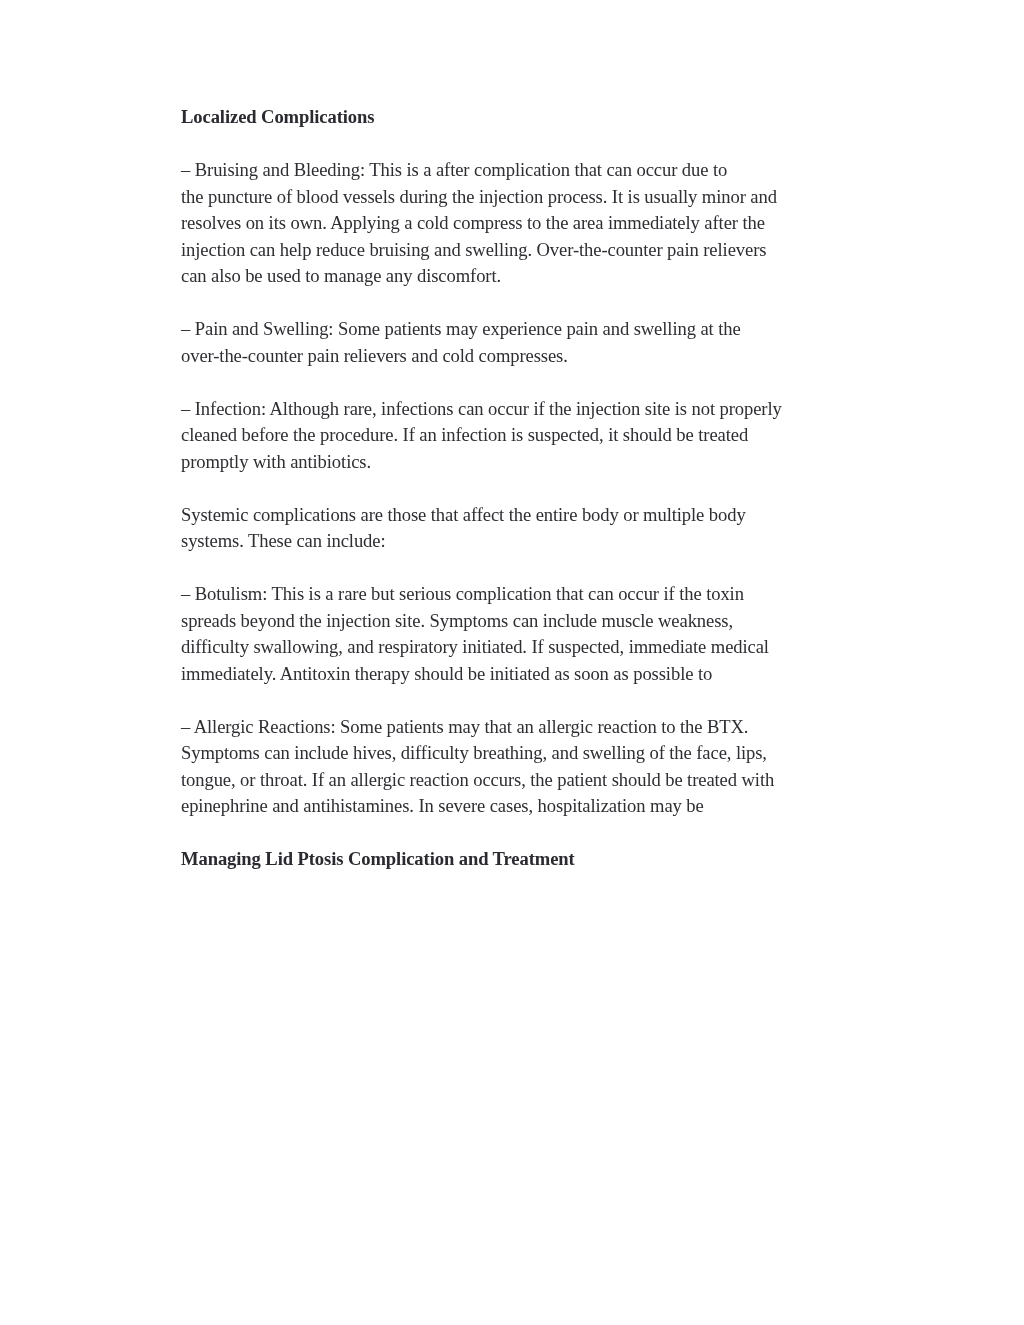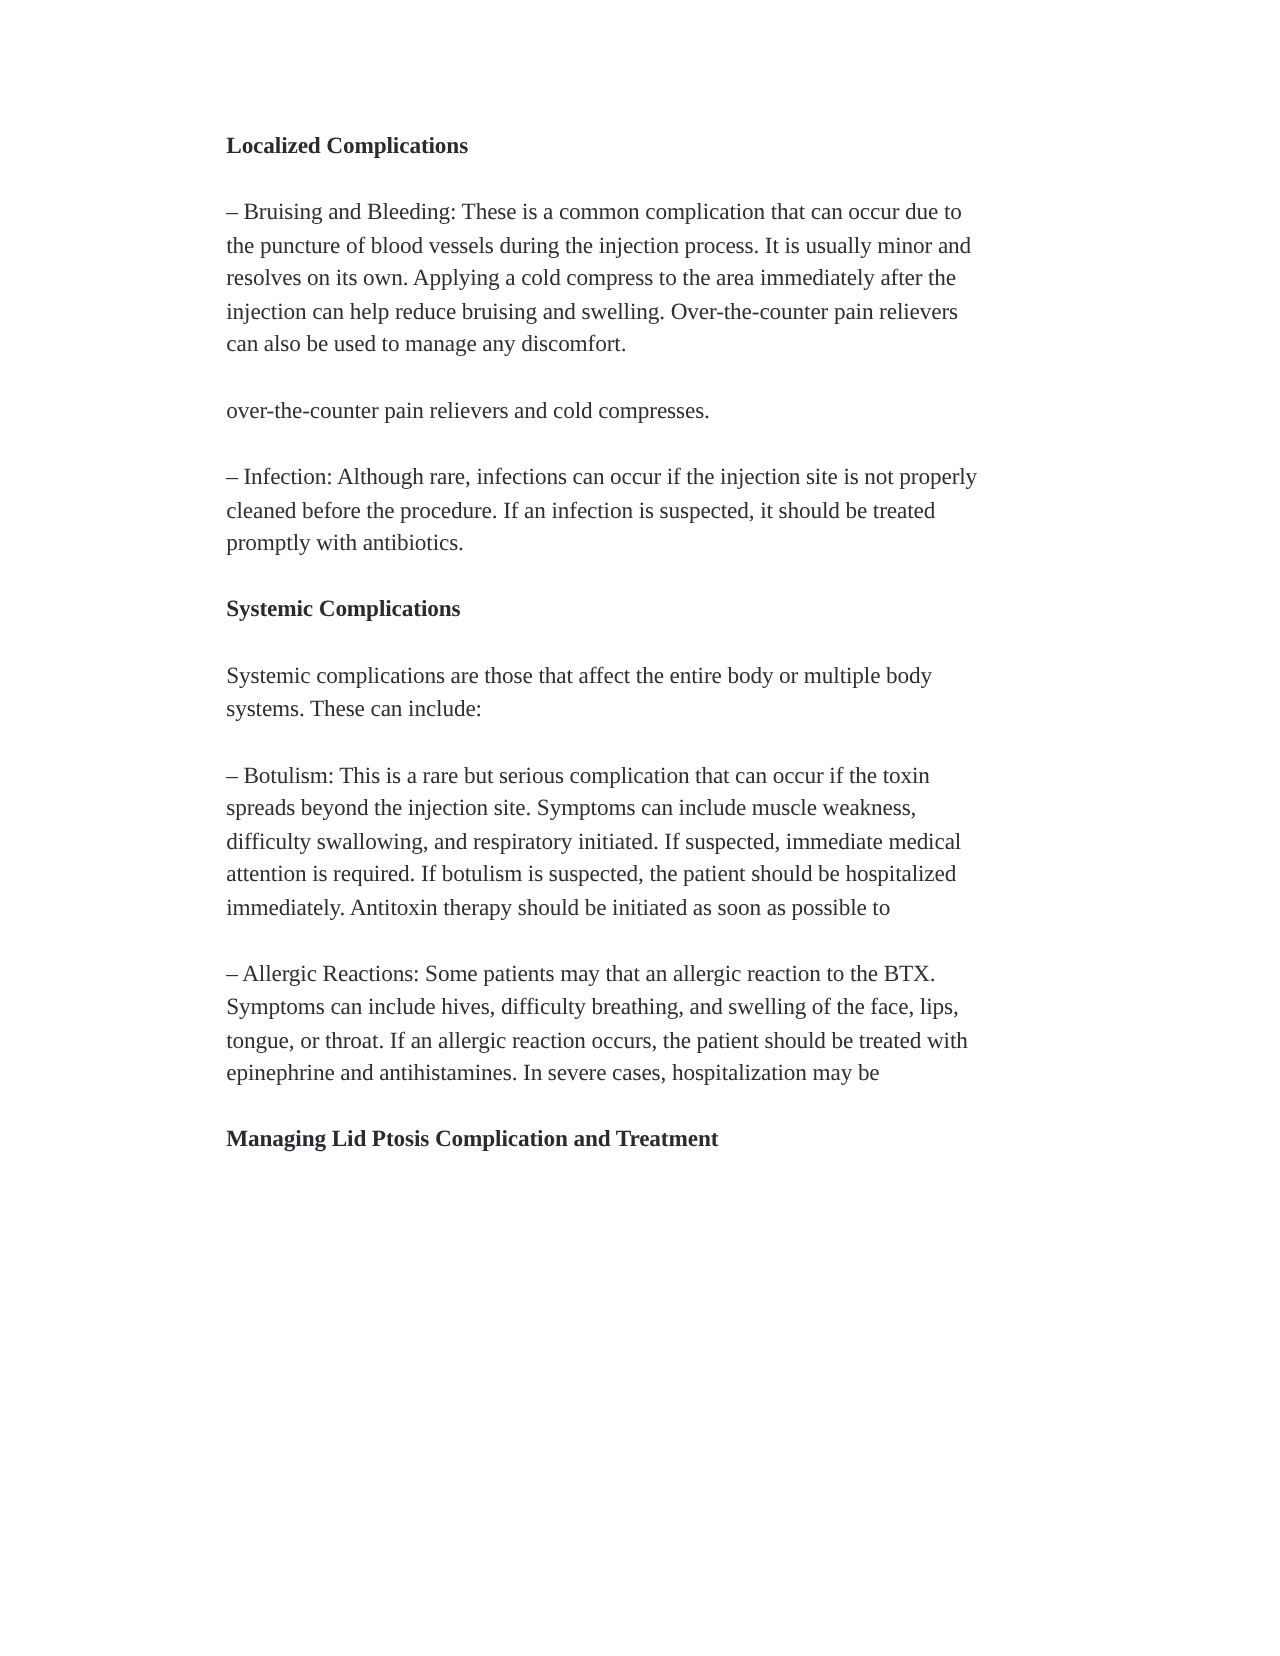--- a/index.html
+++ b/index.html
@@ -44,49 +44,48 @@
 <body>
 
 <div class="page">
 
   <div class="heading">Localized Complications</div>
 
   <p class="para">
   </p>
 
   <p class="para">
-    <span class="line">– Bruising and Bleeding: These is a common complication that can occur due to</span>
+    <span class="line">– Bruising and Bleeding: This is a after complication that can occur due to</span>
     <span class="line">the puncture of blood vessels during the injection process. It is usually minor and</span>
     <span class="line">resolves on its own. Applying a cold compress to the area immediately after the</span>
     <span class="line">injection can help reduce bruising and swelling. Over-the-counter pain relievers</span>
     <span class="line">can also be used to manage any discomfort.</span>
   </p>
 
   <p class="para">
+    <span class="line">– Pain and Swelling: Some patients may experience pain and swelling at the</span>
     <span class="line">over-the-counter pain relievers and cold compresses.</span>
   </p>
 
   <p class="para">
     <span class="line">– Infection: Although rare, infections can occur if the injection site is not properly</span>
     <span class="line">cleaned before the procedure. If an infection is suspected, it should be treated</span>
     <span class="line">promptly with antibiotics.</span>
   </p>
 
-  <div class="heading">Systemic Complications</div>
 
   <p class="para">
     <span class="line">Systemic complications are those that affect the entire body or multiple body</span>
     <span class="line">systems. These can include:</span>
   </p>
 
   <p class="para">
     <span class="line">– Botulism: This is a rare but serious complication that can occur if the toxin</span>
     <span class="line">spreads beyond the injection site. Symptoms can include muscle weakness,</span>
     <span class="line">difficulty swallowing, and respiratory initiated. If suspected, immediate medical</span>
-    <span class="line">attention is required. If botulism is suspected, the patient should be hospitalized</span>
     <span class="line">immediately. Antitoxin therapy should be initiated as soon as possible to</span>
   </p>
 
   <p class="para">
     <span class="line">– Allergic Reactions: Some patients may that an allergic reaction to the BTX.</span>
     <span class="line">Symptoms can include hives, difficulty breathing, and swelling of the face, lips,</span>
     <span class="line">tongue, or throat. If an allergic reaction occurs, the patient should be treated with</span>
     <span class="line">epinephrine and antihistamines. In severe cases, hospitalization may be</span>
   </p>
 

